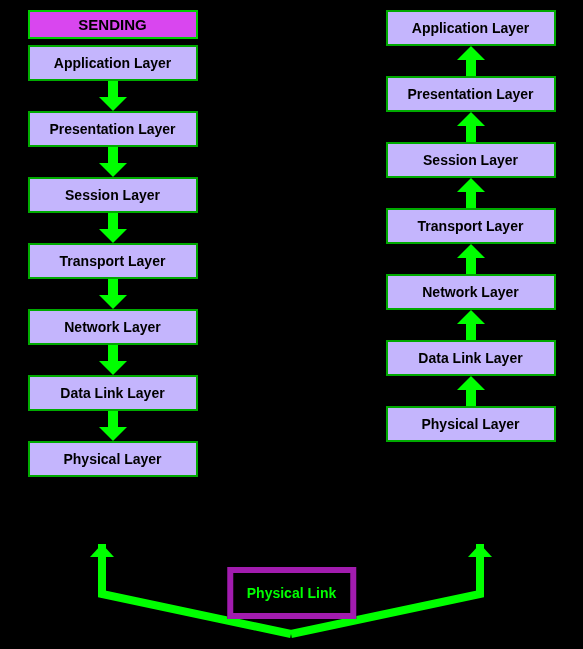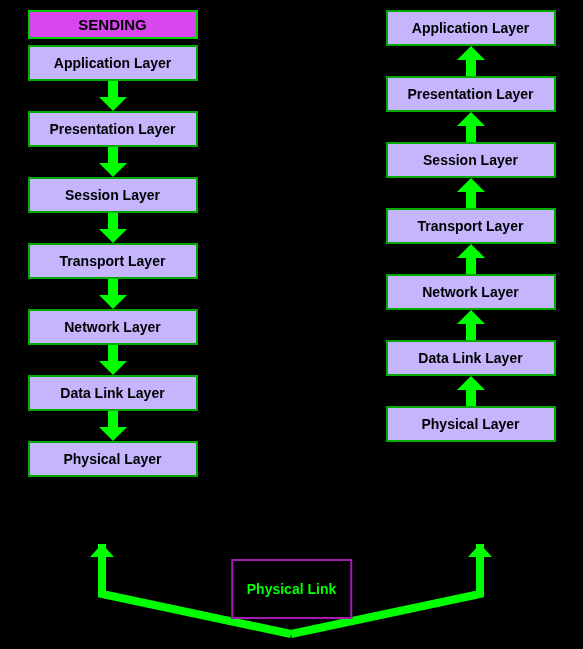--- a/index.html
+++ b/index.html
@@ -110,22 +110,22 @@
       height: 110px;
     }
 
     .physical-link-label {
       position: absolute;
       bottom: 30px;
       left: 50%;
       transform: translateX(-50%);
       background: #000;
       color: #00ff00;
-      border: 2px solid #a21caf;
-      padding: 20px 14px;
+      border: 6px solid #a21caf;
+      padding: 12px 14px;
       font-size: 14px;
       font-weight: bold;
       white-space: nowrap;
     }
   </style>
 </head>
 <body>
 
 <div class="main-container">
 

